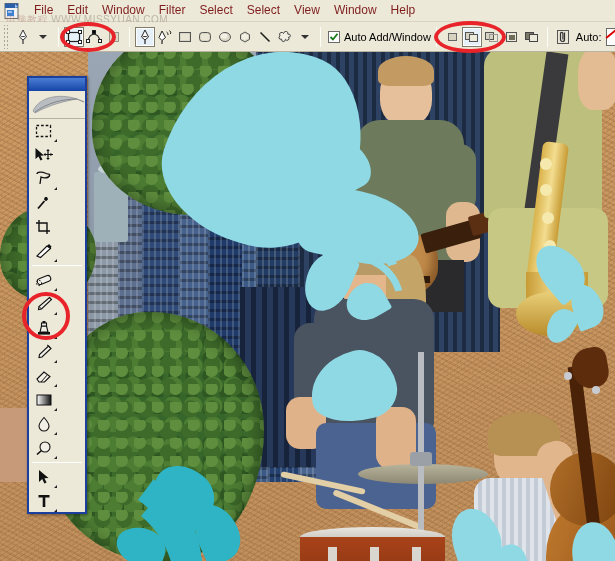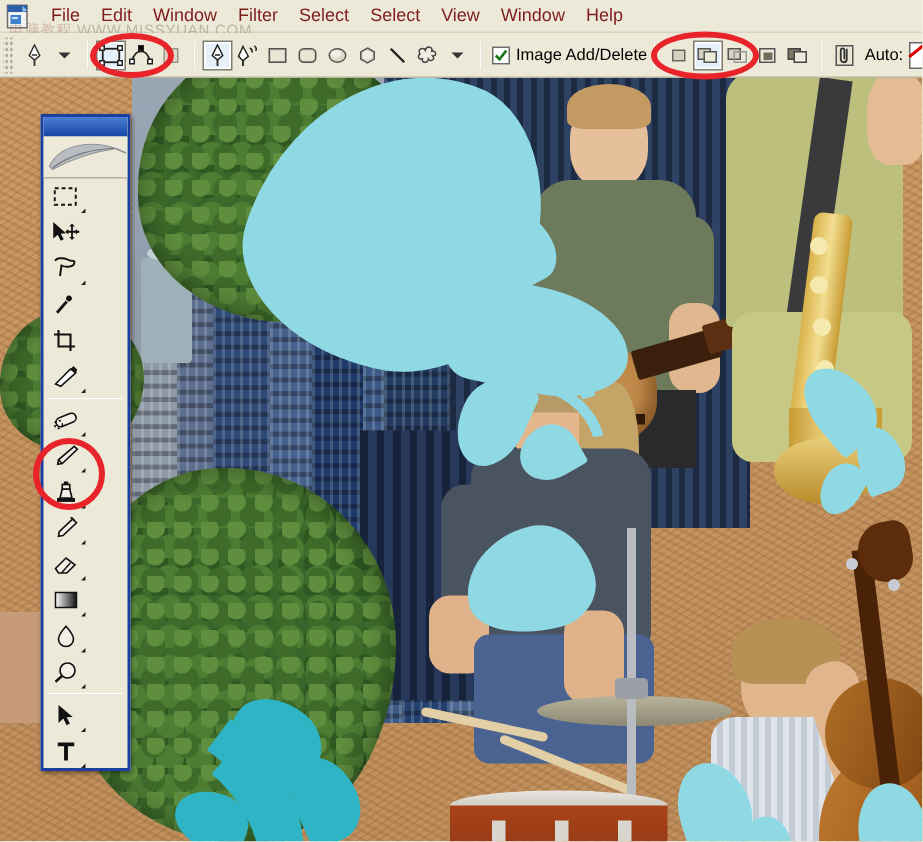--- a/index.html
+++ b/index.html
@@ -301,21 +301,21 @@
     <div class="caret"></div>
 
     <div class="sep"></div>
 
     <div id="autoadd">
       <span class="chk">
         <svg width="10" height="10" viewBox="0 0 10 10">
           <path d="M1.5 5 L4 7.5 L8.5 1.8" fill="none" stroke="#1a7a1a" stroke-width="1.8"></path>
         </svg>
       </span>
-      <span>Image Add/Delete</span>
+      <span>Auto Add/Window</span>
     </div>
 
     <div class="sep"></div>
 
     <div class="obtn">
       <svg width="14" height="14" viewBox="0 0 14 14">
         <rect x="3.5" y="3.5" width="8" height="7" fill="#d6d2bf" stroke="#666"></rect>
       </svg>
     </div>
     <div class="obtn sel">

